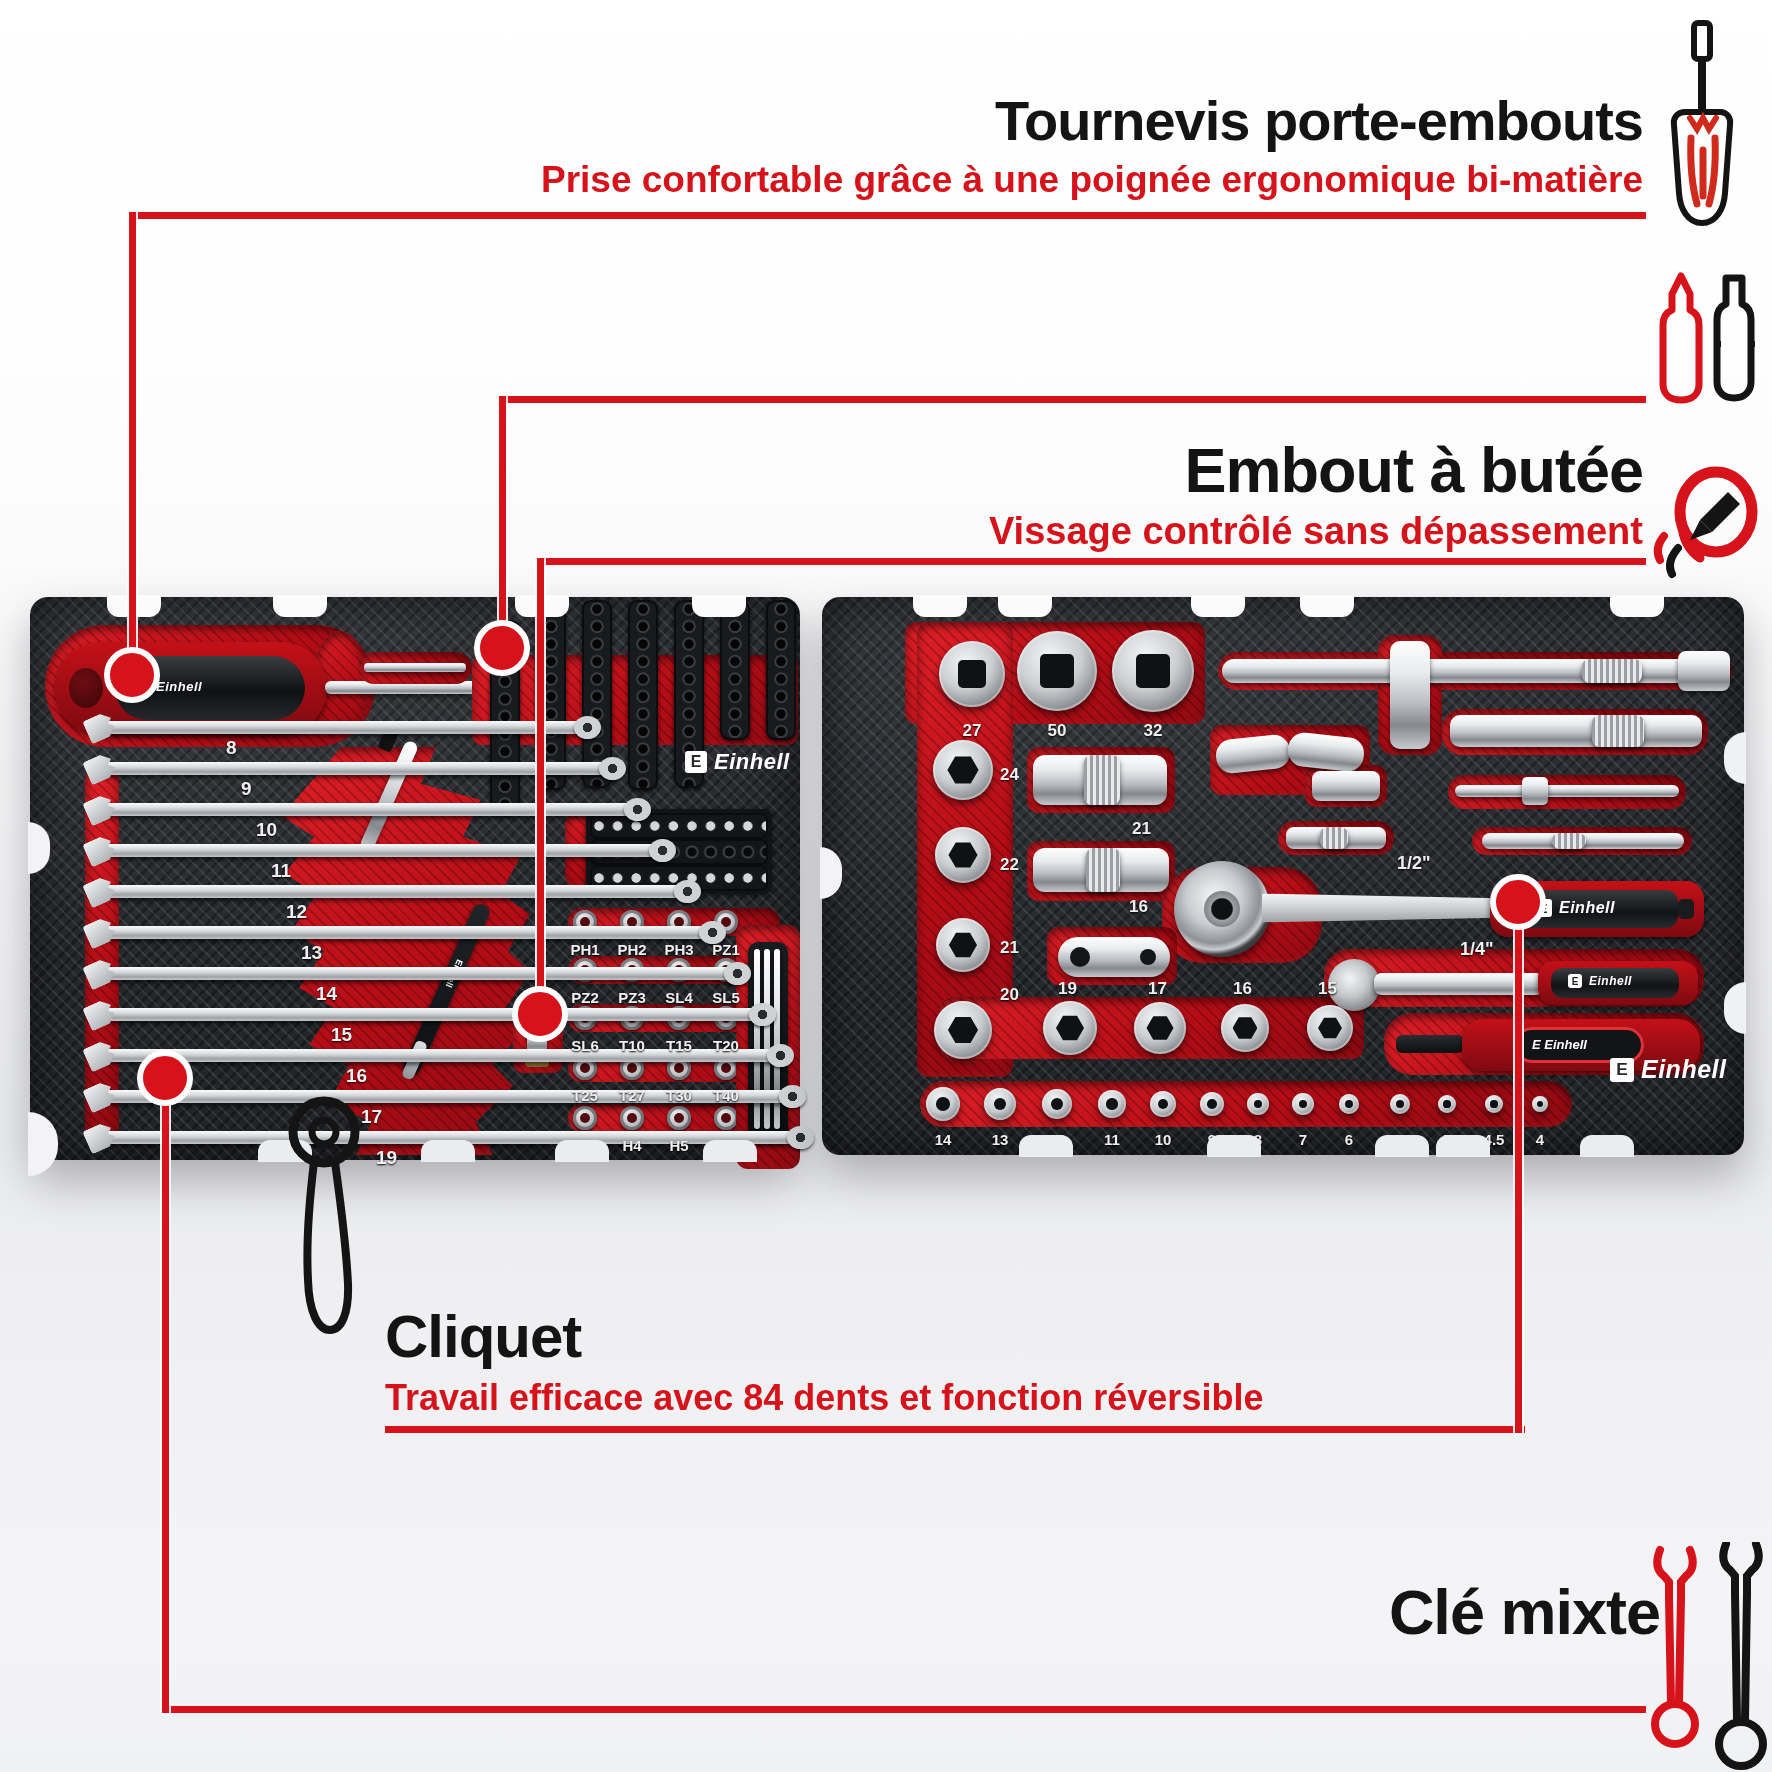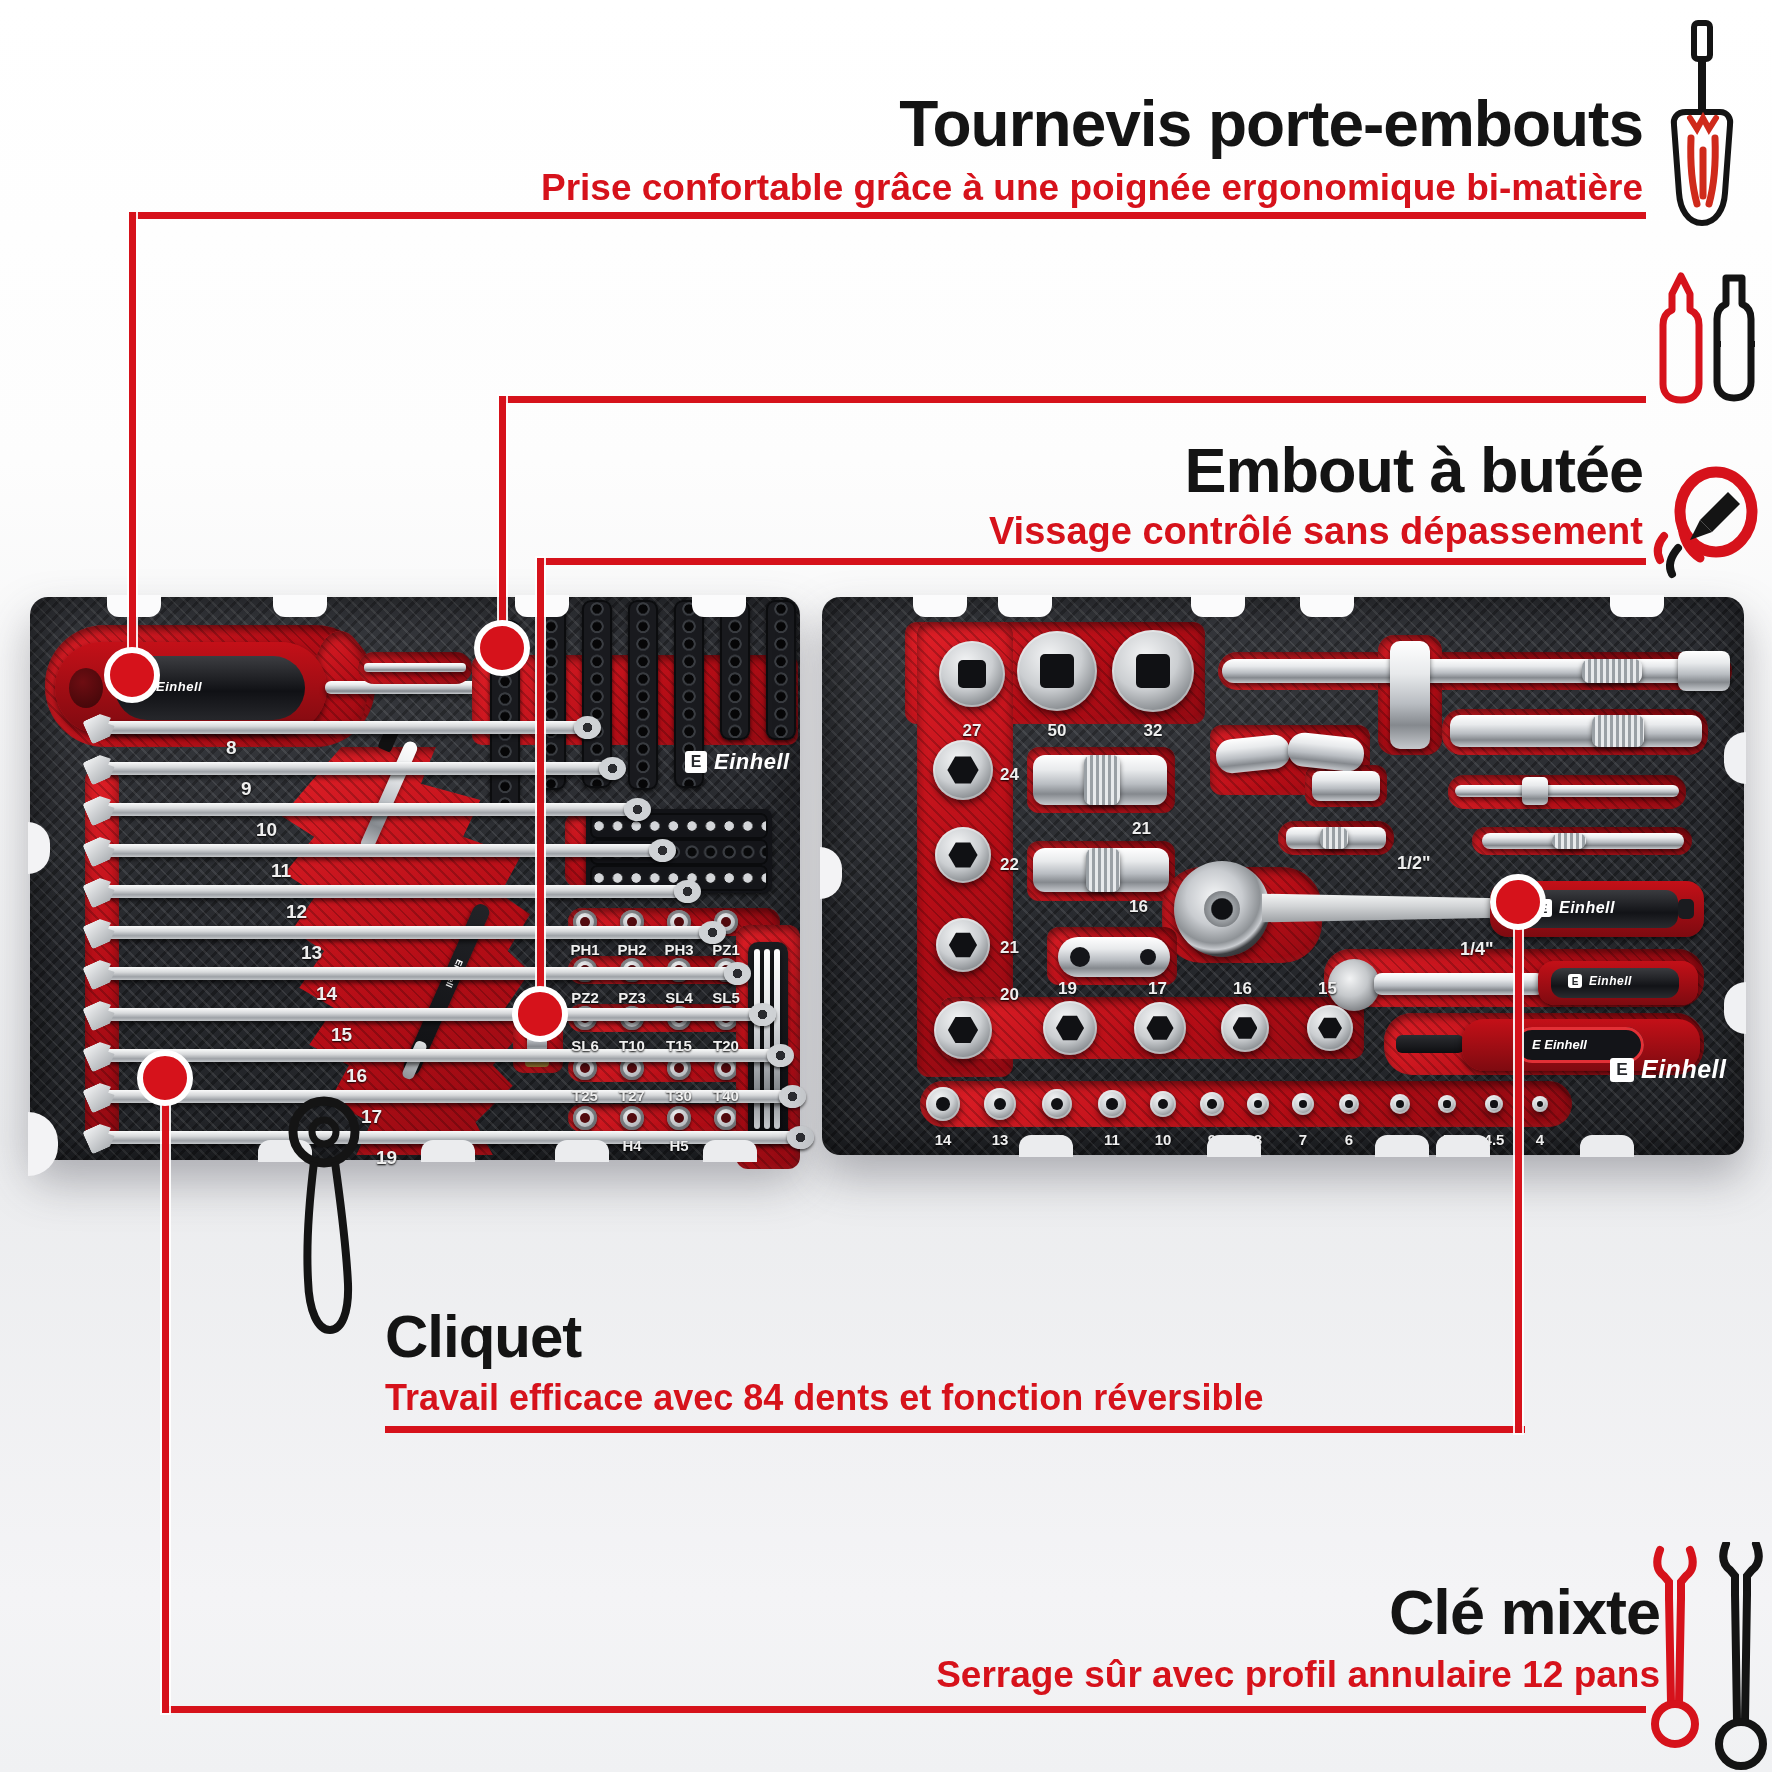--- a/index.html
+++ b/index.html
@@ -5,21 +5,21 @@
   html,body{margin:0;padding:0;}
   body{font-family:"Liberation Sans", sans-serif;}
   #stage{position:relative;width:1772px;height:1772px;overflow:hidden;
     background:linear-gradient(180deg,#ffffff 0%,#fdfdfd 26%,#ebecee 64%,#f4f4f6 90%,#f0f1f3 100%);}
 
   
   .callout{position:absolute;z-index:40;}
   .callout .t{font-weight:bold;color:#141414;line-height:1.02;letter-spacing:-1px;}
   .callout .s{font-weight:bold;color:#d6121b;line-height:1.05;}
   .co-right{text-align:right;}
-  #c1{right:129px;top:92px;}  #c1 .t{font-size:64px;} #c1 .s{font-size:37px;margin-top:12px;}
+  #c1{right:129px;top:92px;}  #c1 .t{font-size:56px;} #c1 .s{font-size:37px;margin-top:12px;}
   #c2{right:129px;top:270px;} #c2 .t{font-size:63px;} #c2 .s{font-size:37px;margin-top:12px;}
   #c3{right:129px;top:438px;} #c3 .t{font-size:63px;} #c3 .s{font-size:38px;margin-top:10px;}
   #c4{left:385px;top:1306px;text-align:left;} #c4 .t{font-size:60px;} #c4 .s{font-size:36px;margin-top:12px;}
   #c5{right:112px;top:1580px;} #c5 .t{font-size:63px;} #c5 .s{font-size:37px;margin-top:12px;}
 
   
   .hline,.vline{position:absolute;background:#d6121b;z-index:30;}
   .hline{height:7px;} .vline{width:7px;box-shadow:0 0 0 2px rgba(255,255,255,.9);}
   #h1{left:129px;top:212px;width:1517px;} #v1{left:129px;top:212px;height:442px;}
   #h2{left:499px;top:396px;width:1147px;} #v2{left:499px;top:396px;height:232px;}
@@ -138,21 +138,20 @@
   <div class="callout co-right" id="c3">
     <div class="t">Embout à butée</div>
     <div class="s">Vissage contrôlé sans dépassement</div>
   </div>
   <div class="callout" id="c4">
     <div class="t">Cliquet</div>
     <div class="s">Travail efficace avec 84 dents et fonction réversible</div>
   </div>
   <div class="callout co-right" id="c5">
     <div class="t">Clé mixte</div>
-    <div class="s">Serrage sûr avec profil annulaire 12 pans</div>
   </div>
 
   <div class="ico" id="i1">
     <svg width="78" height="210" viewBox="0 0 78 210">
       <rect x="30" y="3" width="16" height="36" rx="4" fill="none" stroke="#141414" stroke-width="6"></rect>
       <rect x="34" y="39" width="8" height="52" fill="#141414"></rect>
       <path d="M22,92 h34 c8,0 11,7 10,13 l-5,68 c-1,16 -9,30 -23,30 s-22,-14 -23,-30 l-5,-68 c-1,-6 2,-13 12,-13 z" fill="#ffffff" stroke="#141414" stroke-width="6"></path>
       <path d="M26,98 l7,11 6,-11 6,11 7,-11" fill="none" stroke="#cf2a1b" stroke-width="6" stroke-linecap="round"></path>
       <path d="M27,118 c-1,26 1,48 6,66" fill="none" stroke="#cf2a1b" stroke-width="7" stroke-linecap="round"></path>
       <path d="M51,118 c1,26 -1,48 -6,66" fill="none" stroke="#cf2a1b" stroke-width="7" stroke-linecap="round"></path>

